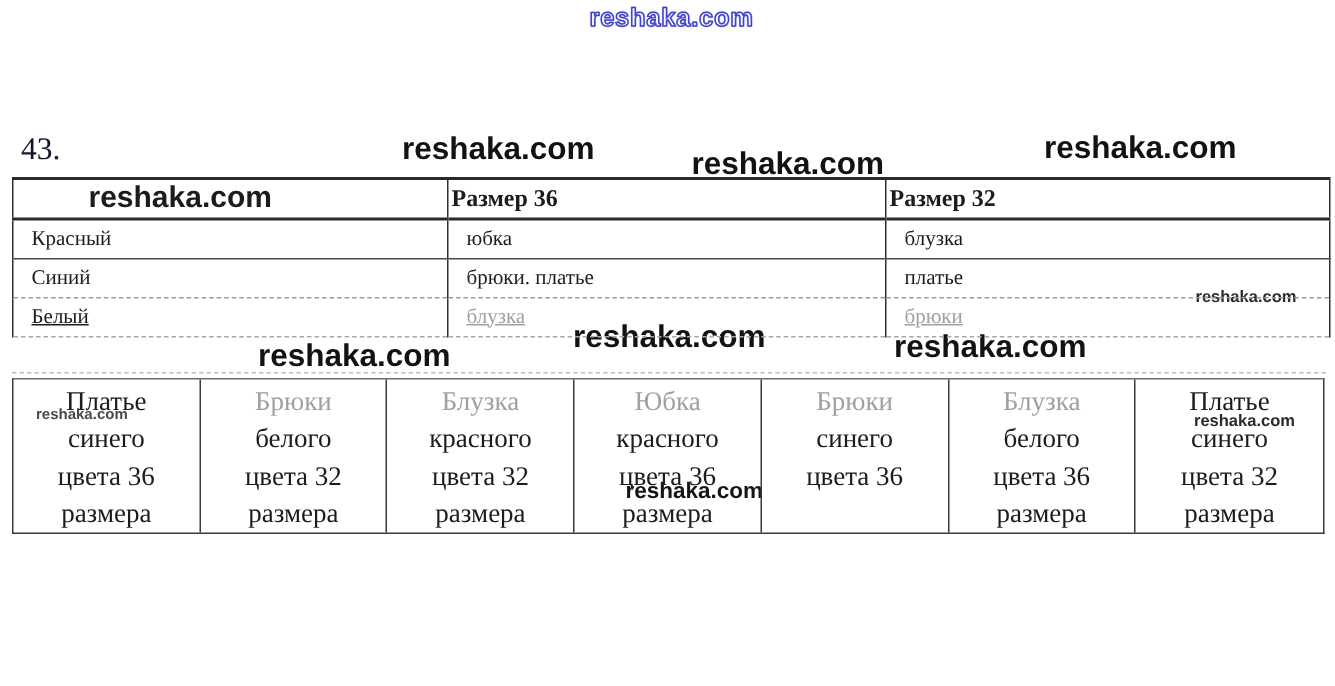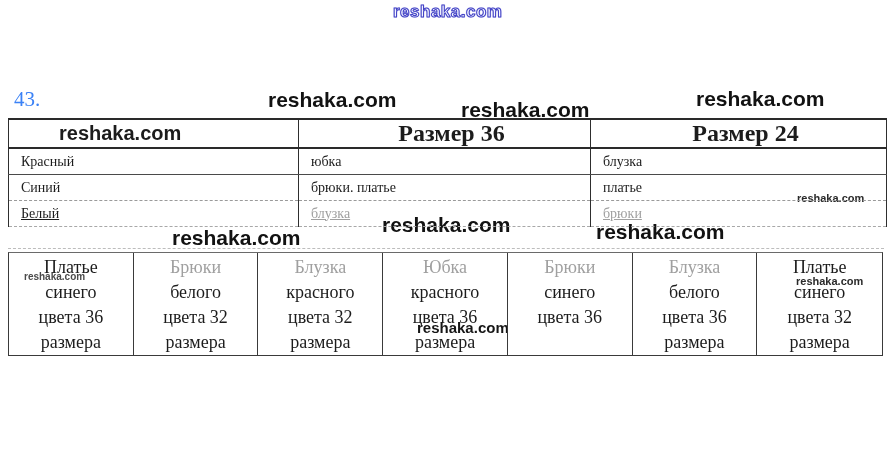--- a/index.html
+++ b/index.html
@@ -35,21 +35,21 @@
   .wm-e{top:214px;left:382px;}
   .wm-f{top:221px;left:596px;}
   .wm-small{color:#2a2a2a;}
   .wm-s1{top:193px;left:797px;font-size:11px;}
   .wm-s2{top:272px;left:24px;font-size:10px;color:#4a4a4a;}
   .wm-m4{top:320px;left:417px;font-size:15px;color:#161616;}
   .wm-s3{top:276px;left:796px;font-size:11px;}
   
   .problem-number{
     position:absolute;top:87px;left:14px;
-    font-size:21px;color:#3b82f6;
+    font-size:21px;color:#0f172a;
   }
   
   .t1{
     position:absolute;top:118px;left:8px;
     width:878px;
     border-collapse:collapse;table-layout:fixed;
   }
   .t1 col.c1{width:290px;}
   .t1 col.c2{width:292px;}
   .t1 col.c3{width:296px;}
@@ -66,21 +66,21 @@
   }
   .t1{border-top:2px solid #2a2a2a;}
   .t1 .hdr th{
     border-bottom:2px solid #2a2a2a;
     font-weight:700;
   }
   .t1 .hdr th.hdr-wm{
     font-family:"Liberation Sans","DejaVu Sans",sans-serif;
     font-size:20px;padding-left:50px;
   }
-  .t1 .hdr th.hdr-size{text-align:center;padding-left:14px;font-size:24px;}
+  .t1 .hdr th.hdr-size{text-align:left;padding-left:2px;font-size:16px;}
   .t1 .r1 td{border-bottom:1px solid #4a4a4a;}
   .t1 .r2 td{border-bottom:1px dashed #9a9a9a;}
   .t1 .r3 td{border-bottom:1px dashed #a8a8a8;text-decoration:underline;}
   .faded{color:#a0a0a0;}
   
   .artifact-line{
     position:absolute;top:248px;left:8px;width:876px;height:0;
     border-top:1px dashed #bdbdbd;
   }
   
@@ -124,21 +124,21 @@
   <table class="t1">
     <colgroup>
         <col class="c1">
         <col class="c2">
         <col class="c3">
       </colgroup>
     <tbody>
         <tr class="hdr">
       <th class="hdr-wm">reshaka.com</th>
       <th class="hdr-size">Размер 36</th>
-      <th class="hdr-size">Размер 24</th>
+      <th class="hdr-size">Размер 32</th>
     </tr>
     <tr class="r1">
       <td>Красный</td>
       <td>юбка</td>
       <td>блузка</td>
     </tr>
     <tr class="r2">
       <td>Синий</td>
       <td>брюки. платье</td>
       <td>платье</td>

